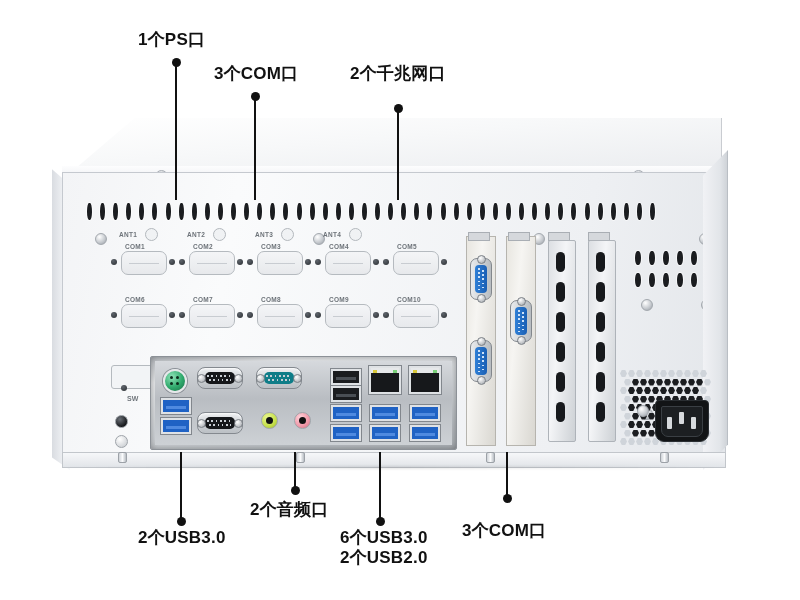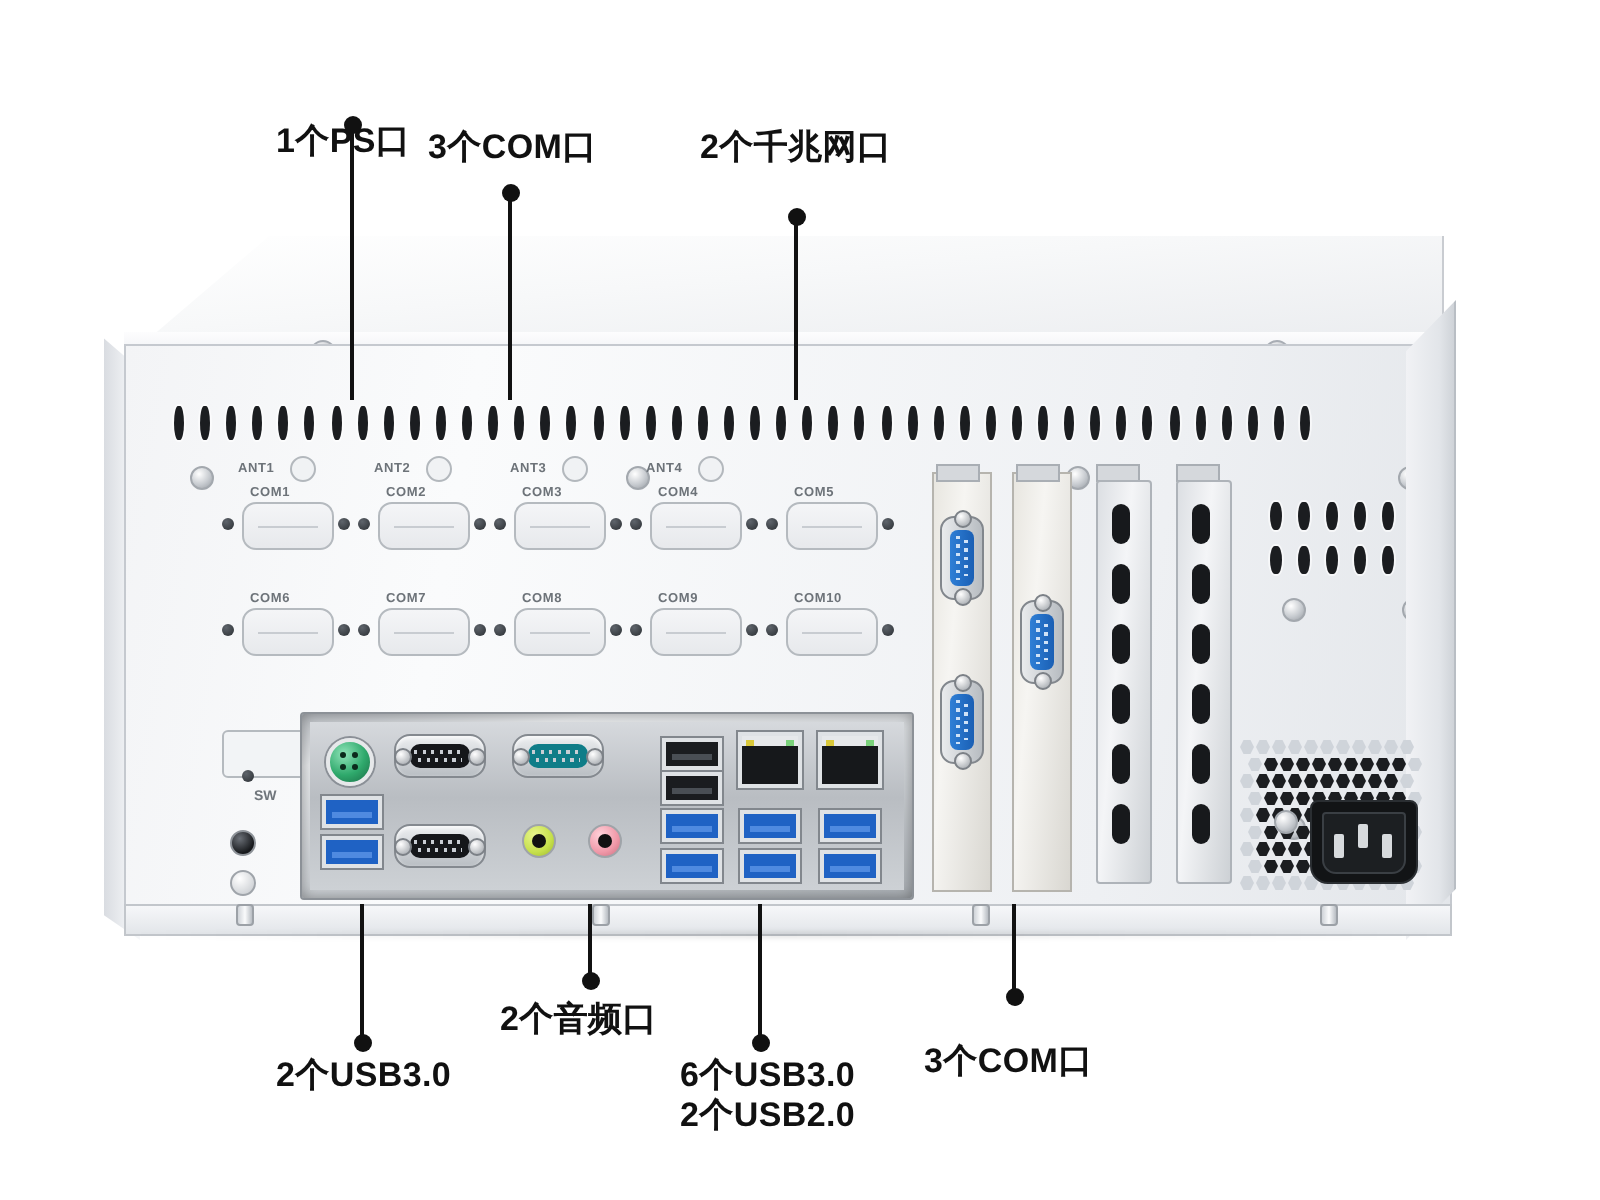--- a/index.html
+++ b/index.html
@@ -511,21 +511,21 @@
     <div class="iec">
       <div class="inner"></div>
       <div class="pin" style="left:11px;top:16px;"></div>
       <div class="pin" style="left:23px;top:11px;"></div>
       <div class="pin" style="left:35px;top:16px;"></div>
     </div>
     <div class="screw" style="left:637px;top:405px;"></div>
   </div>
 
   <div id="callouts">
-      <div class="callout" style="left: 138px; top: 30px; margin-top: 31px;">1个PS口</div>
+      <div class="callout" style="left: 138px; top: 30px;">1个PS口</div>
       <div class="dot" style="left: 171.5px; top: 57.5px;"></div>
       <div class="lead" style="left: 175.2px; top: 62px; height: 138px;"></div>
       <div class="callout" style="left: 214px; top: 64px;">3个COM口</div>
       <div class="dot" style="left: 250.5px; top: 91.5px;"></div>
       <div class="lead" style="left: 254.2px; top: 96px; height: 104px;"></div>
       <div class="callout" style="left: 350px; top: 64px;">2个千兆网口</div>
       <div class="dot" style="left: 393.5px; top: 103.5px;"></div>
       <div class="lead" style="left: 397.2px; top: 108px; height: 92px;"></div>
       <div class="callout" style="left: 138px; top: 528px;">2个USB3.0</div>
       <div class="dot" style="left: 176.5px; top: 516.5px;"></div>

